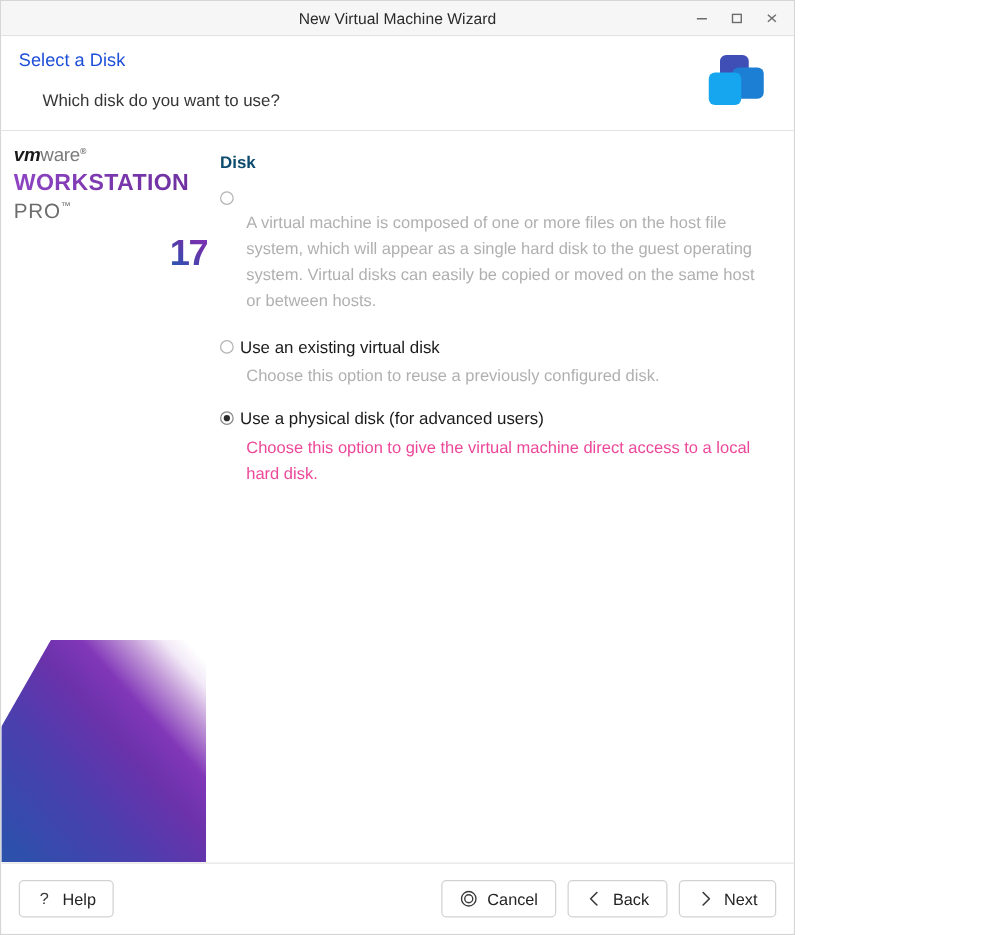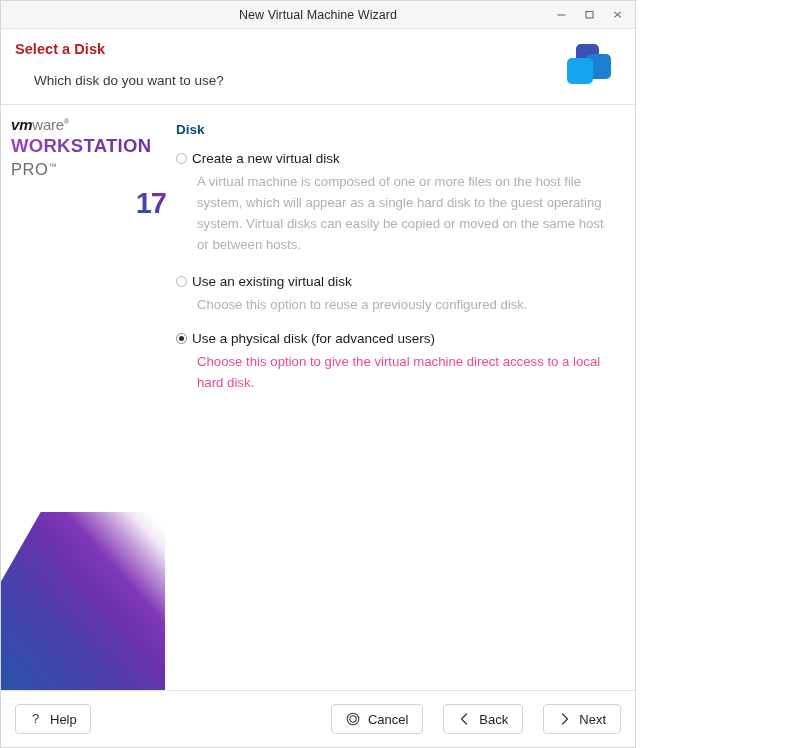--- a/index.html
+++ b/index.html
@@ -71,22 +71,22 @@
     height: 75px;
     min-height: 75px;
     background: #ffffff;
     border-bottom: 1px solid #e3e3e3;
   }
   .header-title {
     position: absolute;
     left: 14px;
     top: 12px;
     font-size: 14.5px;
-    font-weight: bold;
-    color: #b91c1c;
+    font-weight: normal;
+    color: #1d4ed8;
     letter-spacing: 0.05px;
   }
   .header-subtitle {
     position: absolute;
     left: 33px;
     top: 44px;
     font-size: 13.5px;
     color: #363636;
   }
   .header-logo {
@@ -265,21 +265,21 @@
     height: 57px;
     min-height: 57px;
     background: #ffffff;
     border-top: 1px solid #e3e3e3;
     display: flex;
     align-items: center;
     padding: 0 14px;
     box-sizing: border-box;
   }
   .footer-left { display: flex; gap: 9px; }
-  .footer-right { margin-left: auto; display: flex; gap: 20px; align-items: flex-end; }
+  .footer-right { margin-left: auto; display: flex; gap: 9px; align-items: flex-end; }
   .btn {
     display: inline-flex;
     align-items: center;
     justify-content: center;
     gap: 8px;
     height: 30px;
     padding: 0 14px;
     min-width: 62px;
     background: #ffffff;
     border: 1px solid #d2d2d2;
@@ -348,21 +348,20 @@
       <div class="brand-version">17</div>
       <div class="deco"></div>
     </div>
 
     <div class="content">
       <div class="group-title">Disk</div>
 
       <div class="option opt-gap-1">
         <div class="option-row">
           <div class="radio"></div>
-          <div class="option-label">Create a new virtual disk</div>
         </div>
         <div class="option-desc">A virtual machine is composed of one or more files on the host file system, which will appear as a single hard disk to the guest operating system. Virtual disks can easily be copied or moved on the same host or between hosts.</div>
       </div>
 
       <div class="option opt-gap-2">
         <div class="option-row">
           <div class="radio"></div>
           <div class="option-label">Use an existing virtual disk</div>
         </div>
         <div class="option-desc">Choose this option to reuse a previously configured disk.</div>

